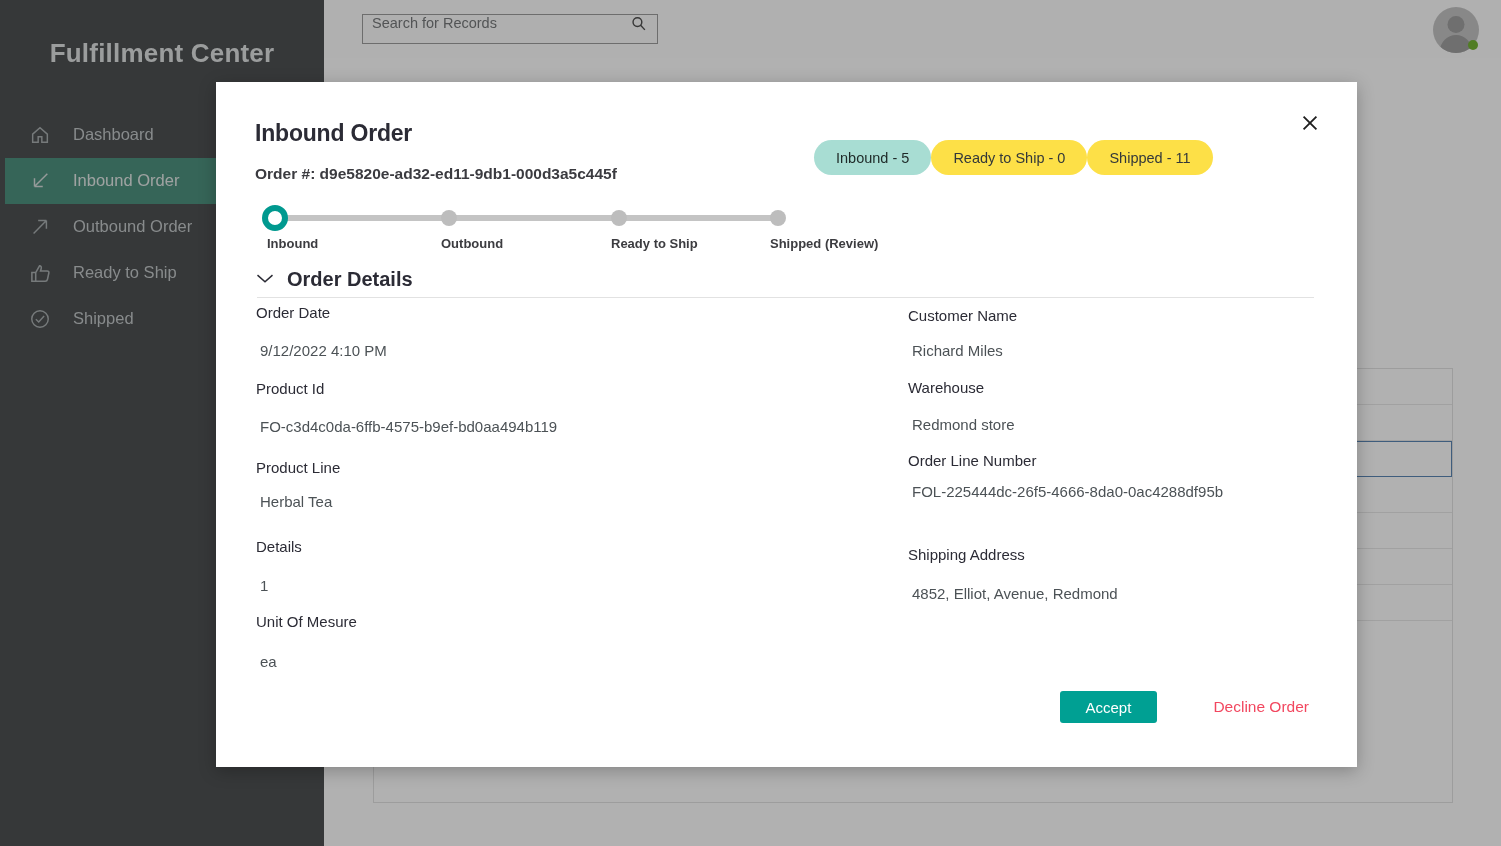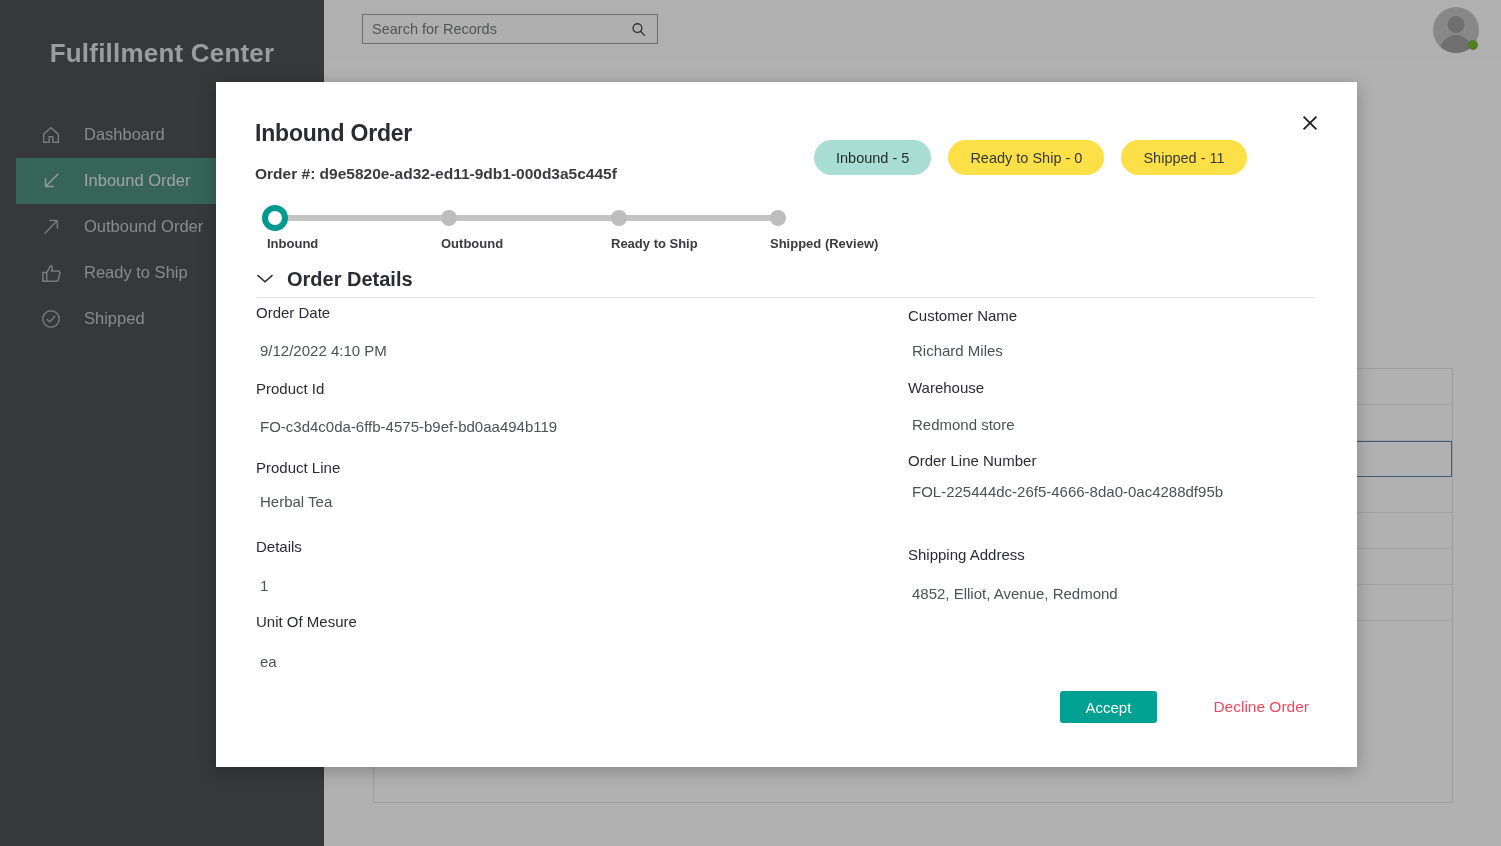--- a/index.html
+++ b/index.html
@@ -16,21 +16,21 @@
     position: absolute; left: 0; top: 0;
     width: 324px; height: 846px;
     background: #2b2f31;
   }
   .brand {
     position: absolute; left: 0; top: 38px; width: 324px;
     text-align: center;
     font-size: 26px; font-weight: bold; color: #d9dcdd;
     letter-spacing: .2px;
   }
-  .nav { position: absolute; left: 16px; top: 112px; width: 324px; }
+  .nav { position: absolute; left: 5px; top: 112px; width: 324px; }
   .nav-item {
     display: flex; align-items: center;
     height: 46px; padding-left: 24px;
     color: #b8bdbf; font-size: 16.5px;
     cursor: pointer;
   }
   .nav-item .nav-ico {
     width: 44px; flex: 0 0 44px;
     display: flex; align-items: center;
   }
@@ -43,21 +43,21 @@
   .topbar {
     position: absolute; left: 324px; top: 0;
     width: 1177px; height: 58px;
     background: #fdfdfd;
   }
   .searchbox {
     position: absolute; left: 38px; top: 14px;
     width: 296px; height: 30px;
     border: 1px solid #8b8b8b;
     background: #fbfbfb;
-    display: flex; align-items: center;
+    display: flex; align-items: flex-start;
   }
   .searchbox .s-text {
     flex: 1; padding-left: 9px;
     font-size: 14.5px; color: #5d6062;
   }
   .searchbox .s-ico { padding-right: 10px; display: flex; align-items: center; }
   .avatar-wrap { position: absolute; right: 22px; top: 7px; width: 46px; height: 46px; }
   .avatar {
     width: 46px; height: 46px; border-radius: 50%;
     background: #b9b9b9; overflow: hidden; position: relative;
@@ -111,21 +111,21 @@
   .modal-title {
     position: absolute; left: 39px; top: 38px;
     font-size: 23px; font-weight: bold; color: #2b2b35;
     letter-spacing: -.2px;
   }
   .order-no {
     position: absolute; left: 39px; top: 83px;
     font-size: 15.5px; color: #3b3b40; font-weight: 600;
   }
 
-  .pills { position: absolute; left: 598px; top: 58px; display: flex; gap: 17px; }
+  .pills { position: absolute; left: 598px; top: 58px; display: flex; }
   .pill {
     height: 35px; padding: 0 22px; border-radius: 18px;
     display: flex; align-items: center; justify-content: center;
     font-size: 14.5px; color: #33383a; background: #fde047;
     cursor: pointer; white-space: nowrap;
   }
   .pill.active { background: #a8ddd3; color: #1e2a28; }
 
   
   .stepper { position: absolute; left: 39px; top: 122px; width: 560px; height: 62px; }

